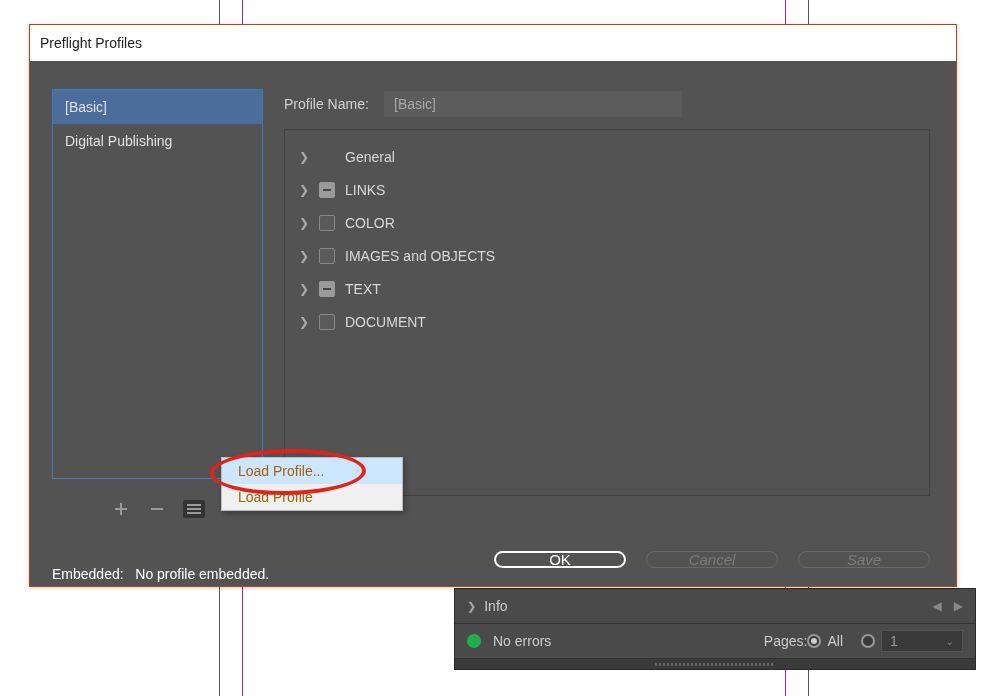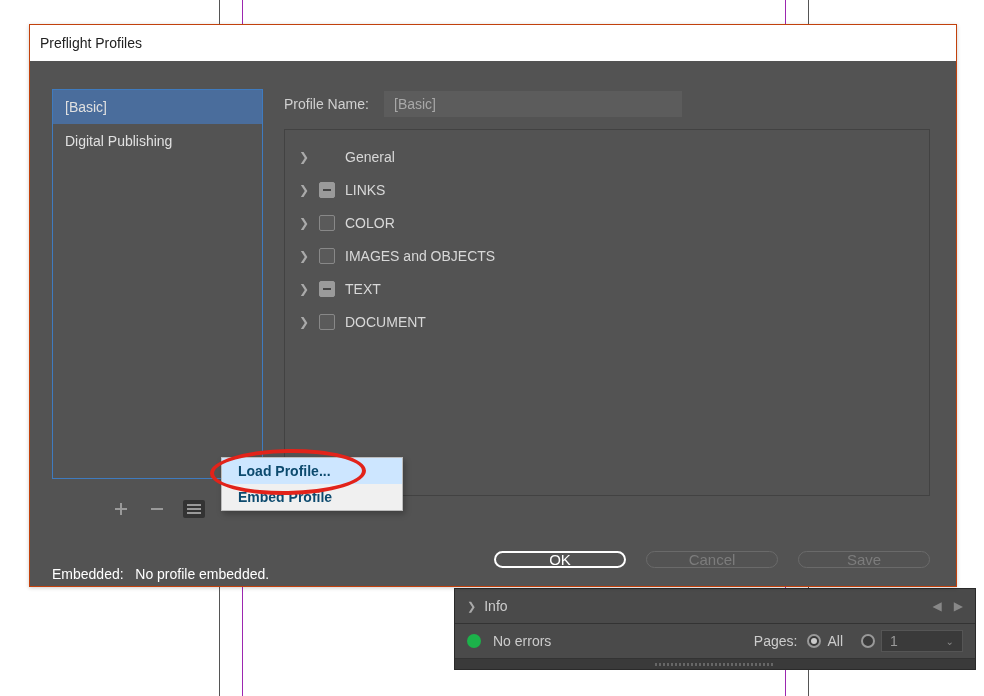--- a/index.html
+++ b/index.html
@@ -78,21 +78,21 @@
     color: #888;
     font-size: 12px;
   }
   .status-dot {
     width: 14px;
     height: 14px;
     border-radius: 50%;
     background: #1cb24a;
     margin-right: 12px;
   }
-  .pages-label { margin-left: auto; margin-right: 10px; }
+  .pages-label { margin-left: auto; }
   .radio {
     width: 14px;
     height: 14px;
     border: 2px solid #999;
     border-radius: 50%;
     display: inline-flex;
     align-items: center;
     justify-content: center;
     margin-right: 6px;
     box-sizing: border-box;
@@ -317,41 +317,41 @@
   }
   .btn.ok {
     border: 2.5px solid #fff;
     color: #fff;
     background: transparent;
   }
   .btn.disabled {
     border: 1px solid #6a6a6a;
     color: #7c7c7c;
     background: transparent;
+    font-style: italic;
   }
 
   
   .ctx-menu {
     position: absolute;
     left: 221px;
     top: 457px;
     width: 180px;
     background: #f0f0f0;
     border: 1px solid #bcbcbc;
     box-shadow: 2px 3px 6px rgba(0,0,0,0.25);
     z-index: 50;
   }
   .ctx-item {
     height: 26px;
     display: flex;
     align-items: center;
     padding: 0 16px;
-    color: #0c4a6e;
+    color: #a16207;
     font-size: 14px;
-    font-weight: bold;
   }
   .ctx-item.hover {
     background: #cde6ff;
   }
 
   
   .red-circle {
     position: absolute;
     left: 210px;
     top: 449px;
@@ -487,17 +487,17 @@
     </div>
 
   </div>
 </div>
 
 <div class="ctx-menu">
   <div class="ctx-item hover">
     <span>Load Profile...</span>
   </div>
   <div class="ctx-item">
-    <span>Embed Profile</span>
+    <span>Load Profile</span>
   </div>
 </div>
 
 <div class="red-circle"></div>
 
 </body></html>

